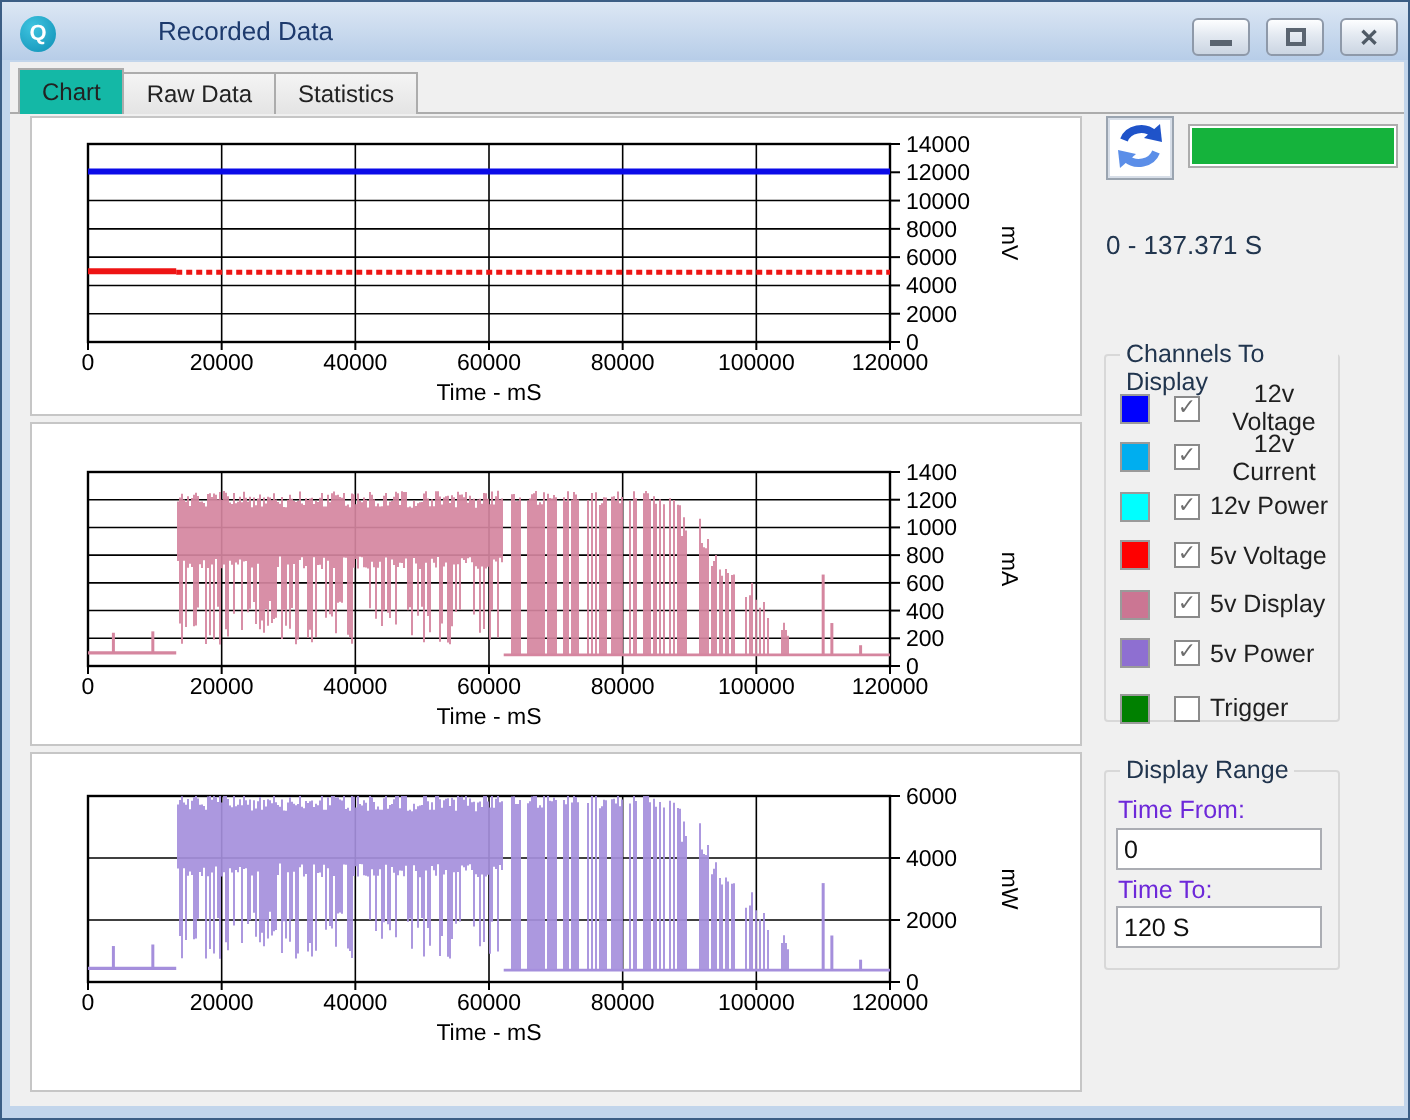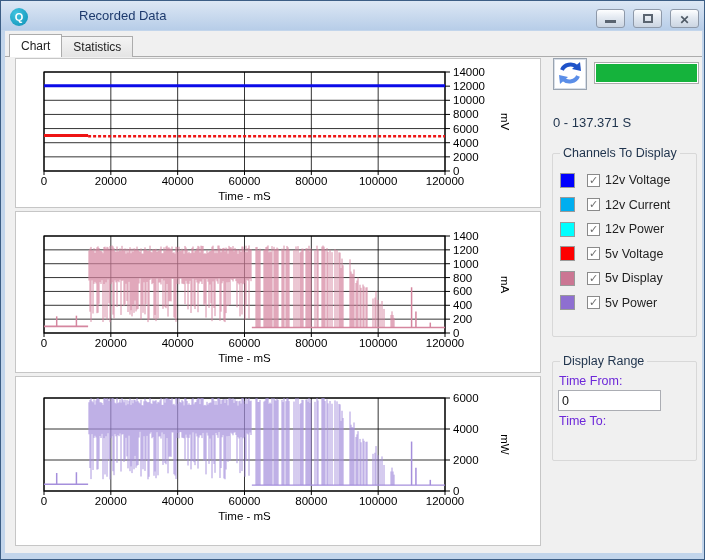--- a/index.html
+++ b/index.html
@@ -13,40 +13,40 @@
   .winbtn{position:absolute;top:8px;width:29px;height:19px;border:1px solid #8E99A9;border-radius:3px;
     background:linear-gradient(#FDFEFF,#E3E9F1 45%,#CBD5E2);text-align:center;color:#4F5A66;}
   .winbtn .bar{position:absolute;left:8px;bottom:4px;width:11px;height:3px;background:#5A6470;}
   .winbtn .box{position:absolute;left:9px;top:4px;width:10px;height:9px;border:2px solid #5A6470;}
   .winbtn .x{font-size:12px;font-weight:bold;line-height:17px;}
   .client{position:absolute;left:4px;top:30px;width:697px;height:522px;background:#F0F0F0;}
   .tab-underline{position:absolute;left:4px;top:55px;width:697px;height:1px;background:#ACACAC;}
   .tab-bar{position:absolute;left:8px;top:33px;height:23px;display:flex;align-items:flex-end;}
   .tab{height:21px;padding:0 11px;font-size:12px;color:#222;background:linear-gradient(#F4F4F4,#E4E4E4);
     border:1px solid #ACACAC;border-bottom:none;line-height:20px;margin-right:-1px;position:relative;z-index:1;}
-  .tab.active{height:23px;background:#ffffff;z-index:3;line-height:23px;}
+  .tab.active{height:23px;background:#14b8a6;z-index:3;line-height:23px;}
   .chart-panel{position:absolute;left:14px;width:526px;background:#FFFFFF;border:1px solid #C6C6C6;}
   #panel0{top:57px;height:150px;} #panel1{top:210px;height:162px;} #panel2{top:375px;height:170px;}
   .refresh-btn{position:absolute;left:552px;top:57px;width:34px;height:32px;background:#FFFFFF;
     border:1px solid #9AA4B0;box-shadow:inset 0 0 0 1px #D7DEE8;padding:0;cursor:pointer;}
   .progress{position:absolute;left:593px;top:61px;width:105px;height:22px;border:1px solid #ACACAC;background:#fff;padding:1px;}
   .progress-fill{height:100%;}
   .side-label{position:absolute;left:552px;font-size:13px;color:#21354E;}
-  .groupbox{position:absolute;left:551px;width:145px;border:1px solid #D8D8D8;border-radius:2px;}
+  .groupbox{position:absolute;left:551px;width:118px;border:1px solid #D8D8D8;border-radius:2px;margin-top:24px;}
   .gb-title{position:absolute;top:-8px;left:7px;background:#F0F0F0;padding:0 3px;font-size:12.5px;color:#21354E;}
   #gb-channels{top:152px;height:184px;}
   #gb-display{top:360px;height:100px;}
   #gb-save{top:468px;height:62px;}
   .ch-rows{position:absolute;left:0;top:14px;width:100%;}
   .ch-row{display:flex;align-items:center;height:24.5px;padding-left:7px;}
   .ch-row.gap{margin-top:3px;}
   .swatch{width:15px;height:15px;border:1px solid #9a9a9a;flex:0 0 15px;}
   .checkbox{width:13px;height:13px;border:1px solid #8A8A8A;background:#fff;margin-left:12px;flex:0 0 13px;
     font-size:11px;line-height:11px;color:#6E6E6E;text-align:center;cursor:pointer;}
-  .ch-label{margin-left:5px;font-size:12.5px;color:#1F1F1F;}
+  .ch-label{margin-left:5px;font-size:12.5px;color:#1F1F1F;text-align:center;}
   .dr-label{position:absolute;left:6px;font-size:12.5px;color:#6d28d9;}
   .dr-input{position:absolute;left:5px;width:103px;height:21px;border:1px solid #ABADB3;background:#fff;
     font-size:12.5px;padding:0 3px;color:#111;}
   .save-btn{position:absolute;top:22px;width:31px;height:31px;background:#F3F5F7;border:1px solid #9AA4B0;
     padding:0;cursor:pointer;display:flex;align-items:center;justify-content:center;}
   #btn-save-csv{left:47px;}
   #btn-save-image{left:86px;border:2px solid #0078D7;background:#EAF3FB;}
   svg text{font-family:"Liberation Sans",sans-serif;}
 </style>
 </head>
@@ -62,20 +62,21 @@
     <div class="winbtn" style="left:632px">
         <span class="box"></span>
       </div>
     <div class="winbtn" style="left:669px"><span class="x">✕</span></div>
   </div>
 
   <div class="client"></div>
   <div class="tab-underline"></div>
   <div class="tab-bar">
       <div class="tab active">Chart</div>
+      <div class="tab">Raw Data</div>
       <div class="tab">Statistics</div>
     </div>
 
   <div class="chart-panel" id="panel0">
     <svg width="524" height="148">
         <line x1="28" y1="13" x2="28" y2="112" stroke="#000" stroke-width="0.8"></line>
         <line x1="28" y1="112" x2="28" y2="116" stroke="#000" stroke-width="1"></line>
         <text x="28" y="126" font-size="11.5" text-anchor="middle" fill="#000">0</text>
         <line x1="94.83333333333333" y1="13" x2="94.83333333333333" y2="112" stroke="#000" stroke-width="0.8"></line>
         <line x1="94.83333333333333" y1="112" x2="94.83333333333333" y2="116" stroke="#000" stroke-width="1"></line>
@@ -764,23 +765,29 @@
         <div class="ch-row">
           <span class="swatch" style="background: rgb(203, 118, 147);"></span>
           <span class="checkbox">✓</span>
           <span class="ch-label">5v Display</span>
         </div>
         <div class="ch-row">
           <span class="swatch" style="background: rgb(142, 111, 209);"></span>
           <span class="checkbox">✓</span>
           <span class="ch-label">5v Power</span>
         </div>
+        <div class="ch-row gap">
+          <span class="swatch" style="background: rgb(0, 128, 0);"></span>
+          <span class="checkbox"></span>
+          <span class="ch-label">Trigger</span>
+        </div>
       </div>
   </div>
 
   <div class="groupbox" id="gb-display">
     <span class="gb-title">Display Range</span>
     <div class="dr-label" style="top:12px">Time From:</div>
     <input class="dr-input" style="top: 28px;" value="0">
     <div class="dr-label" style="top:52px">Time To:</div>
+    <input class="dr-input" style="top: 67px;" value="120 S">
   </div>
 
 </div>
 
 </body></html>

